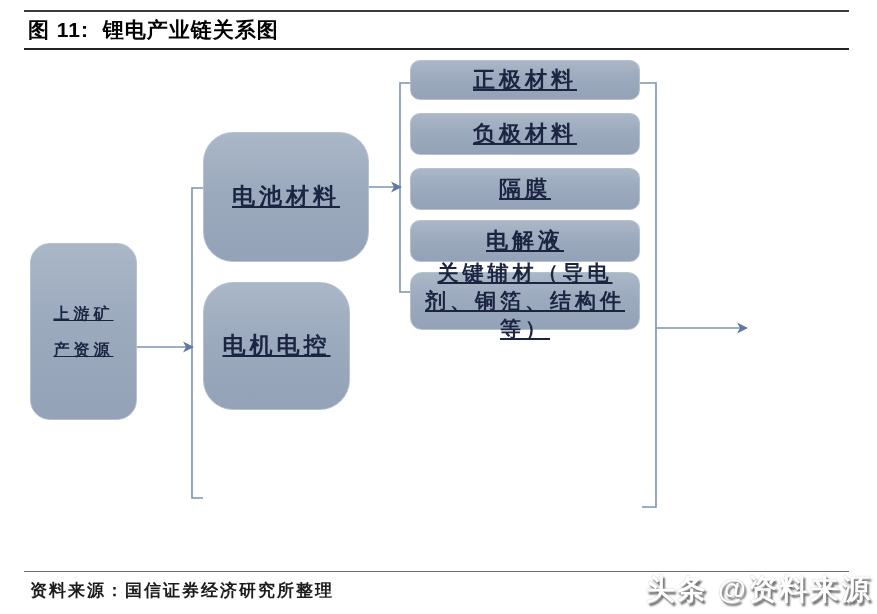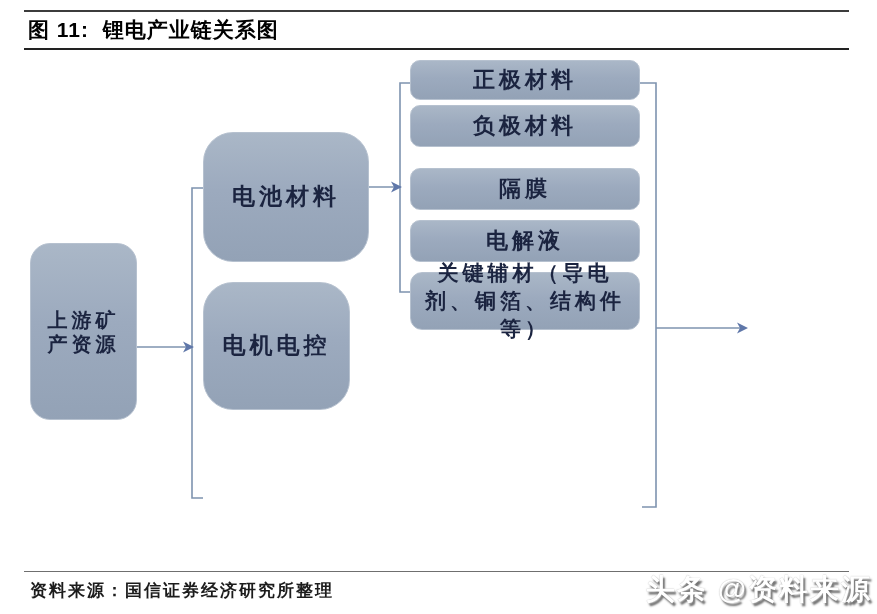--- a/index.html
+++ b/index.html
@@ -18,30 +18,31 @@
   .diagram{position:absolute;left:0;top:52px;width:877px;height:516px;}
   .diagram svg{position:absolute;left:0;top:0;}
   .node{
     position:absolute;display:flex;align-items:center;justify-content:center;
     background:linear-gradient(180deg,#aab7c7 0%,#9caabe 45%,#93a2b6 100%);
     border:1px solid #b6c1cf;box-sizing:border-box;
     color:#1b2440;font-weight:bold;text-align:center;
     font-family:"Liberation Serif",serif;
     white-space:pre-line;letter-spacing:4px;line-height:1.25;
     overflow:visible;
+    text-decoration:underline;
   }
   .node .lbl{flex:0 0 auto;}
   
-  .n-upstream{left:30px;top:191px;width:107px;height:177px;border-radius:20px;font-size:20px;line-height:24px;}
+  .n-upstream{left:30px;top:191px;width:107px;height:177px;border-radius:20px;font-size:16px;line-height:36px;}
   .n-battery{left:203px;top:80px;width:166px;height:130px;border-radius:30px;font-size:23px;}
   .n-motor{left:203px;top:230px;width:147px;height:128px;border-radius:30px;font-size:23px;}
   .n-charging{left:203px;top:376px;width:147px;height:124px;border-radius:30px;font-size:23px;line-height:33px;}
   .n-small{left:410px;width:230px;height:42px;border-radius:10px;font-size:22px;}
   .n-cathode{top:8px;height:40px;}
-  .n-anode{top:53px;}
+  .n-anode{top:61px;}
   .n-separator{top:116px;}
   .n-electrolyte{top:168px;}
   .n-aux{left:410px;top:220px;width:230px;height:58px;border-radius:12px;font-size:21px;line-height:28px;z-index:3;}
   .n-downstream{left:748px;top:176px;width:109px;height:207px;border-radius:22px;font-size:21px;line-height:34px;}
   .source{
     position:absolute;left:30px;top:579px;font-size:17px;font-weight:bold;color:#1c1c1c;
     letter-spacing:2px;font-family:"Liberation Serif",serif;
   }
   .watermark{
     position:absolute;right:5px;top:570px;font-size:29px;font-weight:bold;color:#ffffff;

